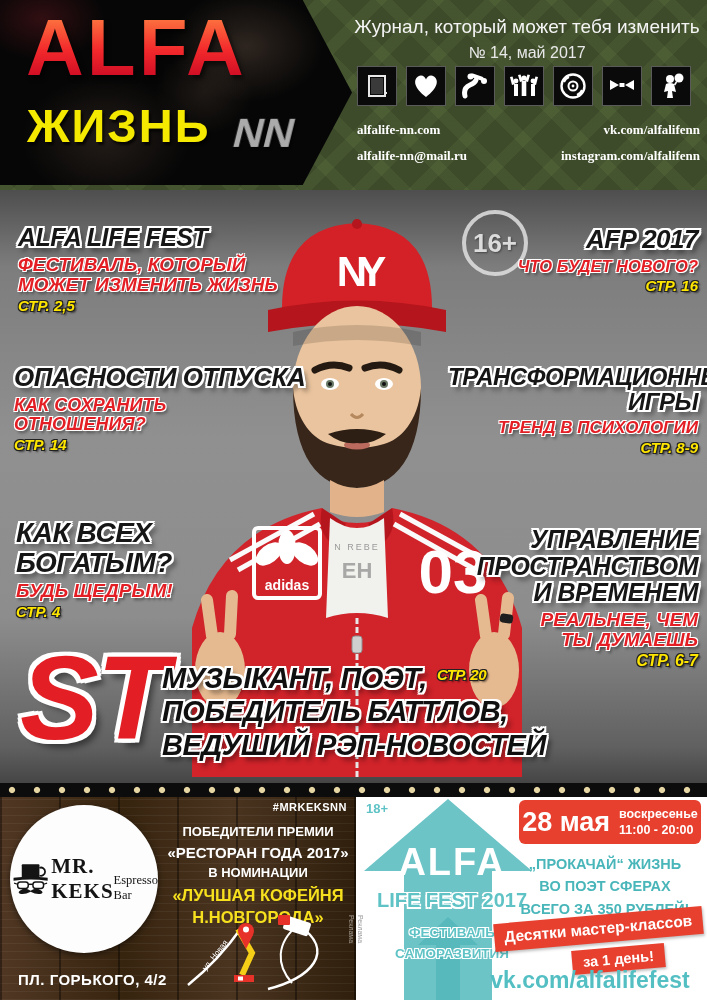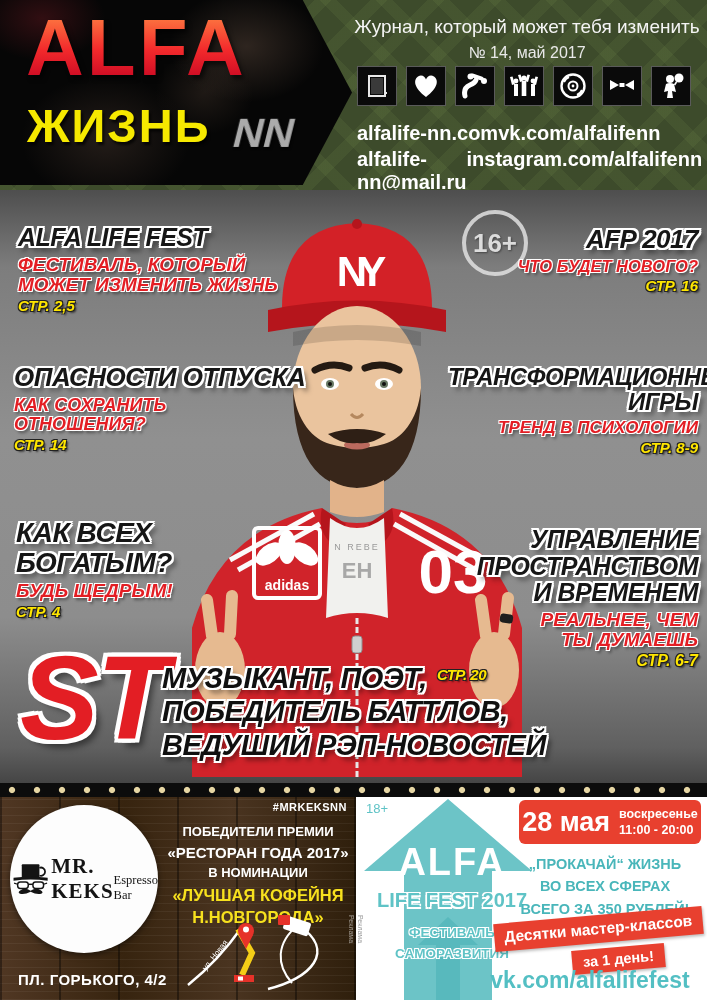--- a/index.html
+++ b/index.html
@@ -28,22 +28,22 @@
     letter-spacing:2px;line-height:1;filter:drop-shadow(2px 3px 1px rgba(0,0,0,.7));}
   .logo-nn{position:absolute;left:234px;top:112px;font-size:42px;font-weight:bold;color:#b9b9b9;
     transform:skewX(-14deg);line-height:1;opacity:.92;filter:drop-shadow(2px 2px 1px rgba(0,0,0,.6));}
   .tagline{position:absolute;left:352px;top:16px;width:350px;text-align:center;color:#f4f4f4;
     font-size:19px;white-space:nowrap;}
   .issue{position:absolute;left:352px;top:44px;width:350px;text-align:center;color:#e9e9e9;font-size:16px;}
   .icon-row{position:absolute;left:357px;top:66px;display:flex;gap:9px;}
   .icon-box{width:40px;height:40px;background:#0a0a0a;border:1px solid #5a5a5a;
     display:flex;align-items:center;justify-content:center;box-sizing:border-box;}
   .icon-box svg{display:block;}
-  .links-row{position:absolute;left:357px;width:343px;display:flex;justify-content:flex-start;
-    color:#fff;font-weight:bold;font-size:20px;}
+  .links-row{position:absolute;left:357px;width:343px;display:flex;justify-content:space-between;
+    color:#fff;font-weight:bold;font-size:13px;font-family:Liberation Serif, serif;}
   .lr1{top:122px;} .lr2{top:148px;}
 
   
   .cover{position:absolute;left:0;top:190px;width:707px;height:593px;
     background:linear-gradient(180deg,#4e4e4e 0%,#7d7d7d 13%,#909090 42%,#8d8d8d 72%,#606060 94%,#454545 100%);}
   .man{position:absolute;left:172px;top:8px;width:370px;height:579px;}
 
   .hl{position:absolute;font-style:italic;font-weight:bold;line-height:1.06;}
   .hl.right{text-align:right;}
   .hl-title{color:#161616;letter-spacing:-.5px;
@@ -88,21 +88,21 @@
   .keks-hashtag{position:absolute;right:9px;top:4px;color:#fff;font-weight:bold;font-size:11px;letter-spacing:.5px;}
   .keks-prize{position:absolute;left:166px;top:26px;width:184px;text-align:center;color:#fff;
     font-weight:bold;line-height:1.45;}
   .kp1{font-size:13px;} .kp2{font-size:15px;} .kp3{font-size:13px;}
   .keks-award{font-size:16.5px;color:#f7e11e;line-height:1.3;margin-top:3px;}
   .keks-map{position:absolute;left:180px;top:116px;}
   .keks-address{position:absolute;left:18px;bottom:12px;color:#fff;font-weight:bold;font-size:15px;letter-spacing:.5px;}
   .admark-l{position:absolute;right:1px;top:118px;writing-mode:vertical-rl;font-size:7px;color:rgba(255,255,255,.55);}
 
   .ad-fest{position:absolute;left:356px;top:797px;width:351px;height:203px;background:#fff;overflow:hidden;}
-  .fest-age{position:absolute;left:10px;top:4px;color:#5fc3c6;font-weight:normal;font-size:13px;}
+  .fest-age{position:absolute;left:10px;top:4px;color:#5fc3c6;font-weight:bold;font-size:13px;}
   .fest-arrow{position:absolute;left:0;top:0;}
   .fest-alfa{position:absolute;left:36px;top:44px;width:120px;text-align:center;font-size:38px;
     font-weight:bold;color:#fff;letter-spacing:2px;}
   .fest-sub{position:absolute;left:14px;top:92px;width:164px;text-align:center;font-size:20px;font-weight:bold;color:#5fc3c6;
     text-shadow:-1.5px -1.5px 0 #fff,1.5px -1.5px 0 #fff,-1.5px 1.5px 0 #fff,1.5px 1.5px 0 #fff;}
   .fest-lines{position:absolute;left:22px;top:126px;width:148px;text-align:center;color:#5fc3c6;
     font-weight:bold;font-size:13.5px;line-height:1.55;
     text-shadow:-1px -1px 0 #fff,1px -1px 0 #fff,-1px 1px 0 #fff,1px 1px 0 #fff;}
   .fest-datebox{position:absolute;left:163px;top:3px;width:182px;height:44px;background:#e8402f;border-radius:6px;
     display:flex;align-items:center;justify-content:center;gap:9px;color:#fff;}
@@ -397,21 +397,21 @@
     <div class="fest-datebox">
       <div class="fest-date">28 мая</div>
       <div class="fest-dt">
         <div>воскресенье</div>
         <div>11:00 - 20:00</div>
       </div>
     </div>
 
     <div class="fest-pitch">
       <div>„ПРОКАЧАЙ“ ЖИЗНЬ</div>
-      <div>ВО ВСЕХ СФЕРАХ</div>
+      <div>ВО ПОЭТ СФЕРАХ</div>
       <div>ВСЕГО ЗА 350 РУБЛЕЙ!</div>
     </div>
 
     <div class="ribbon ribbon1">Десятки мастер-классов</div>
     <div class="ribbon ribbon2">за 1 день!</div>
 
     <div class="fest-link">vk.com/alfalifefest</div>
     <div class="admark-r">Реклама</div>
   </div>
 

